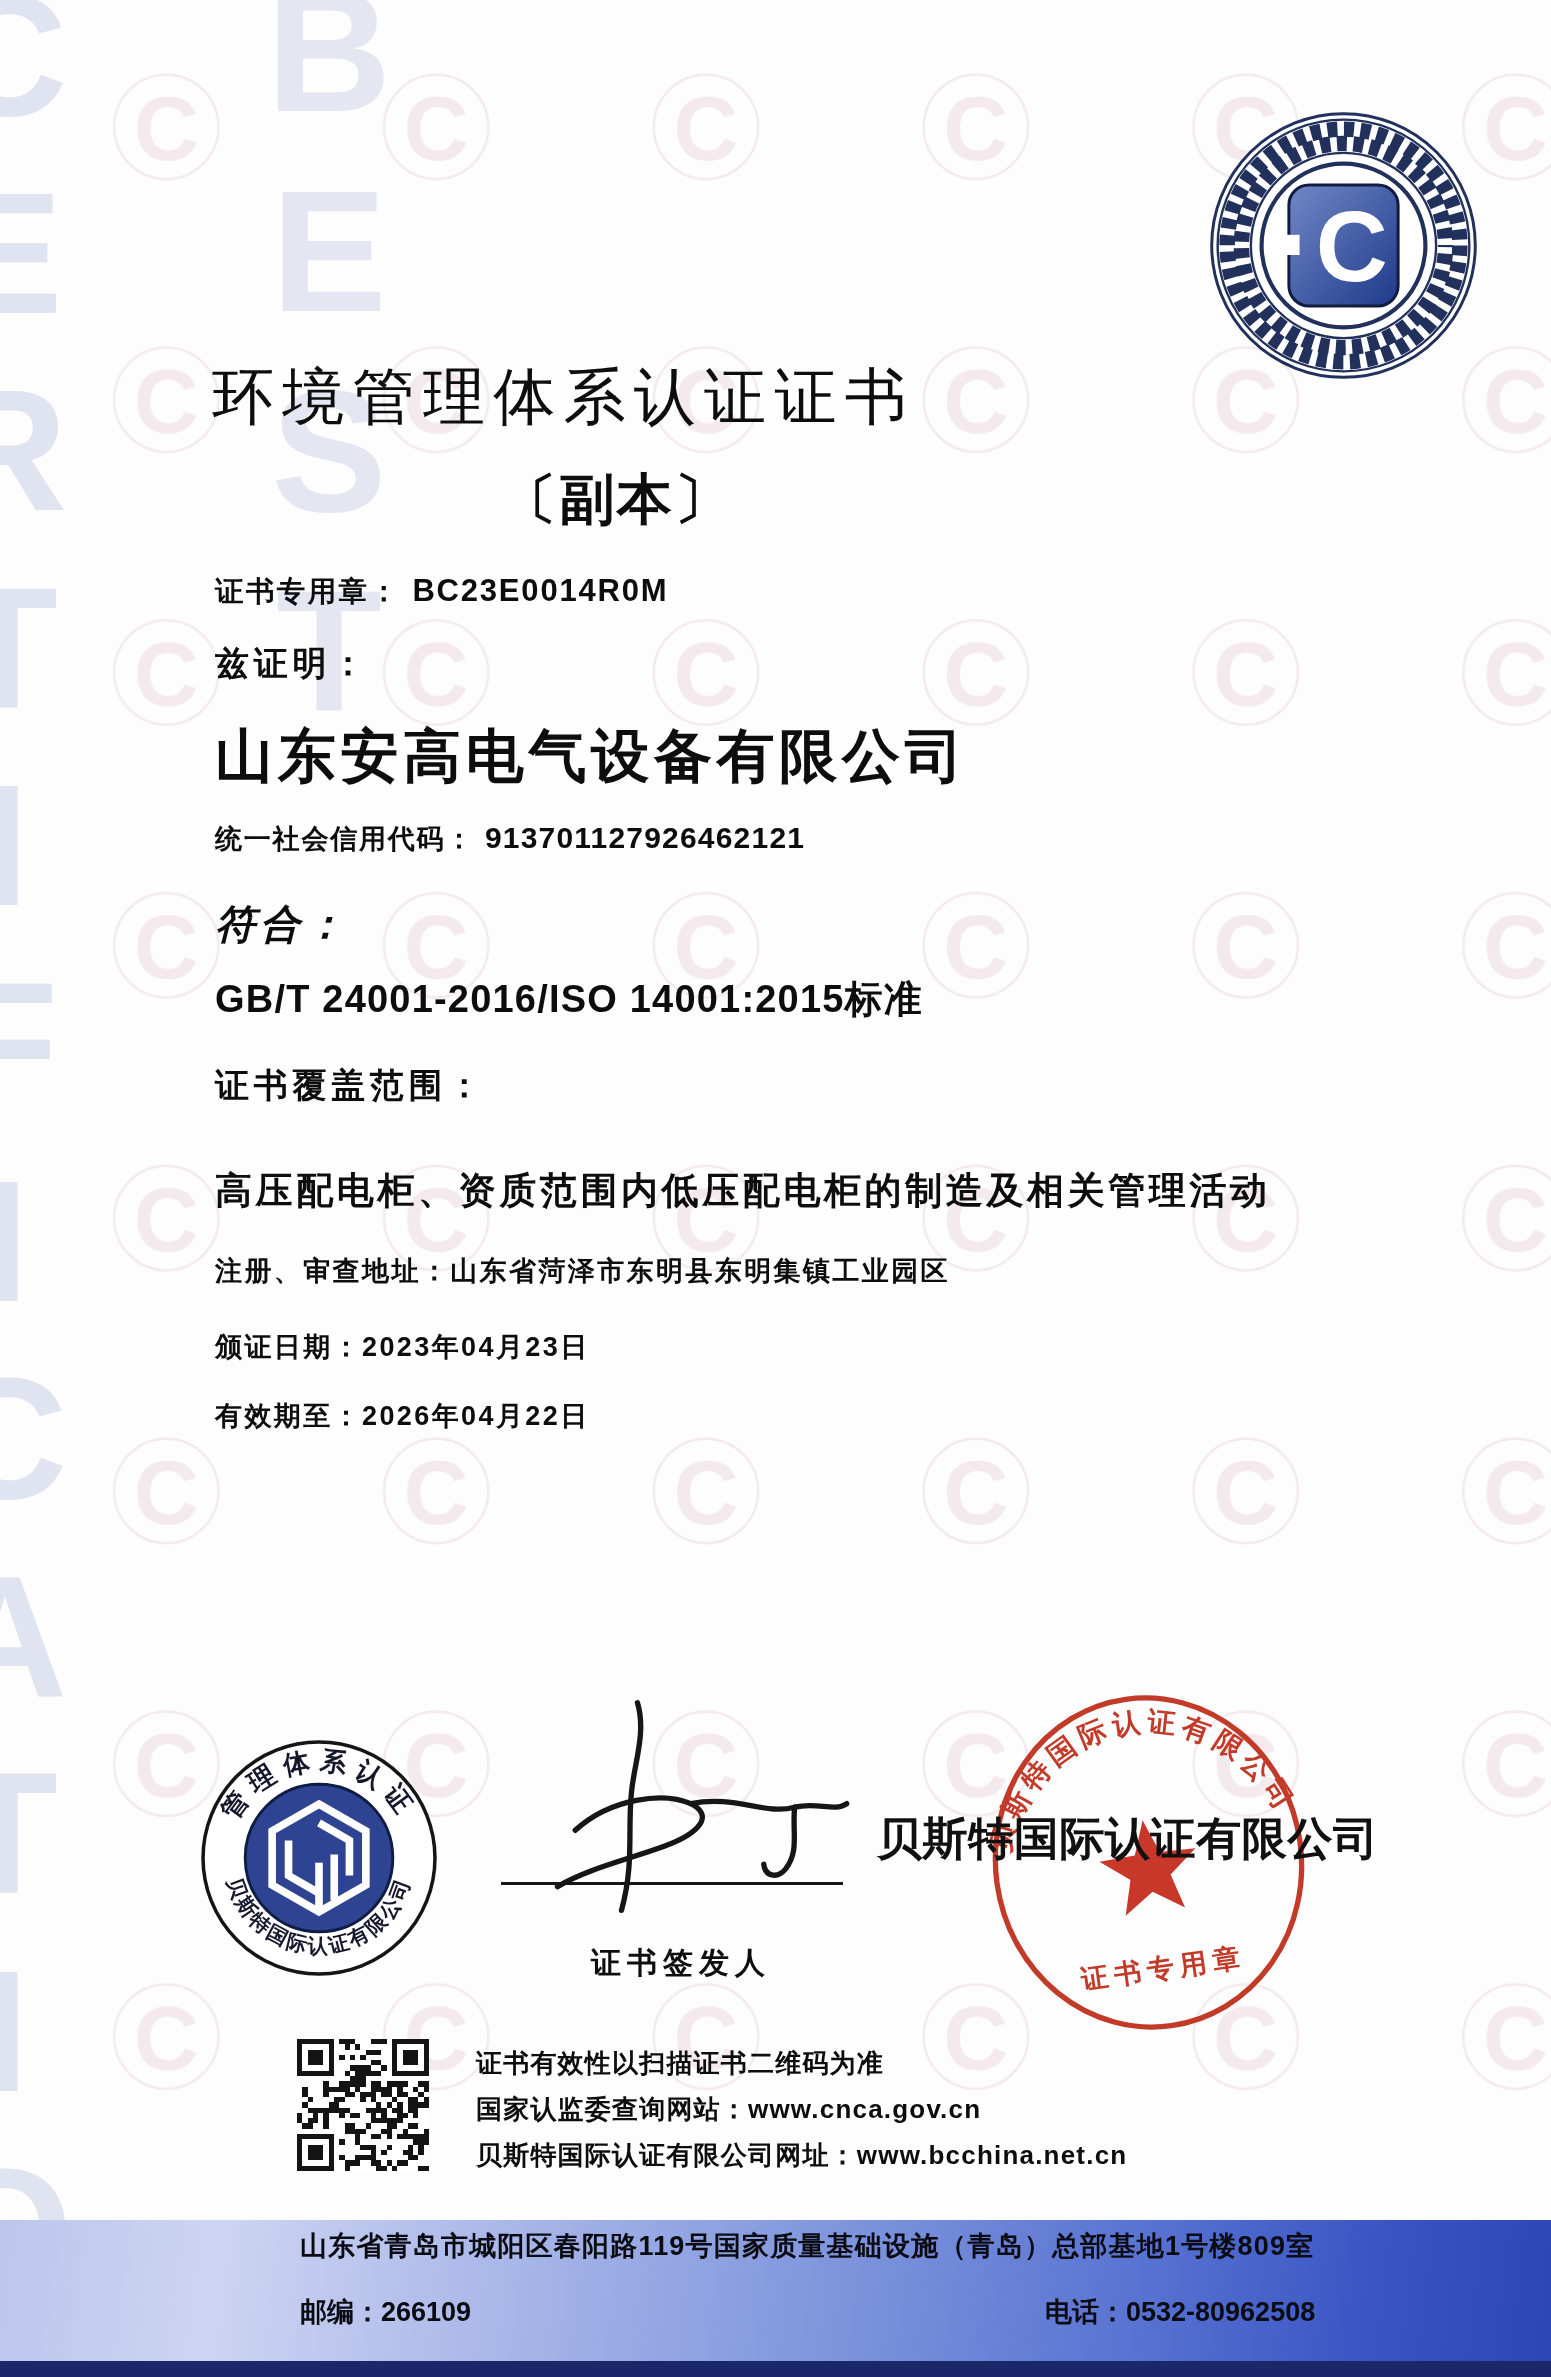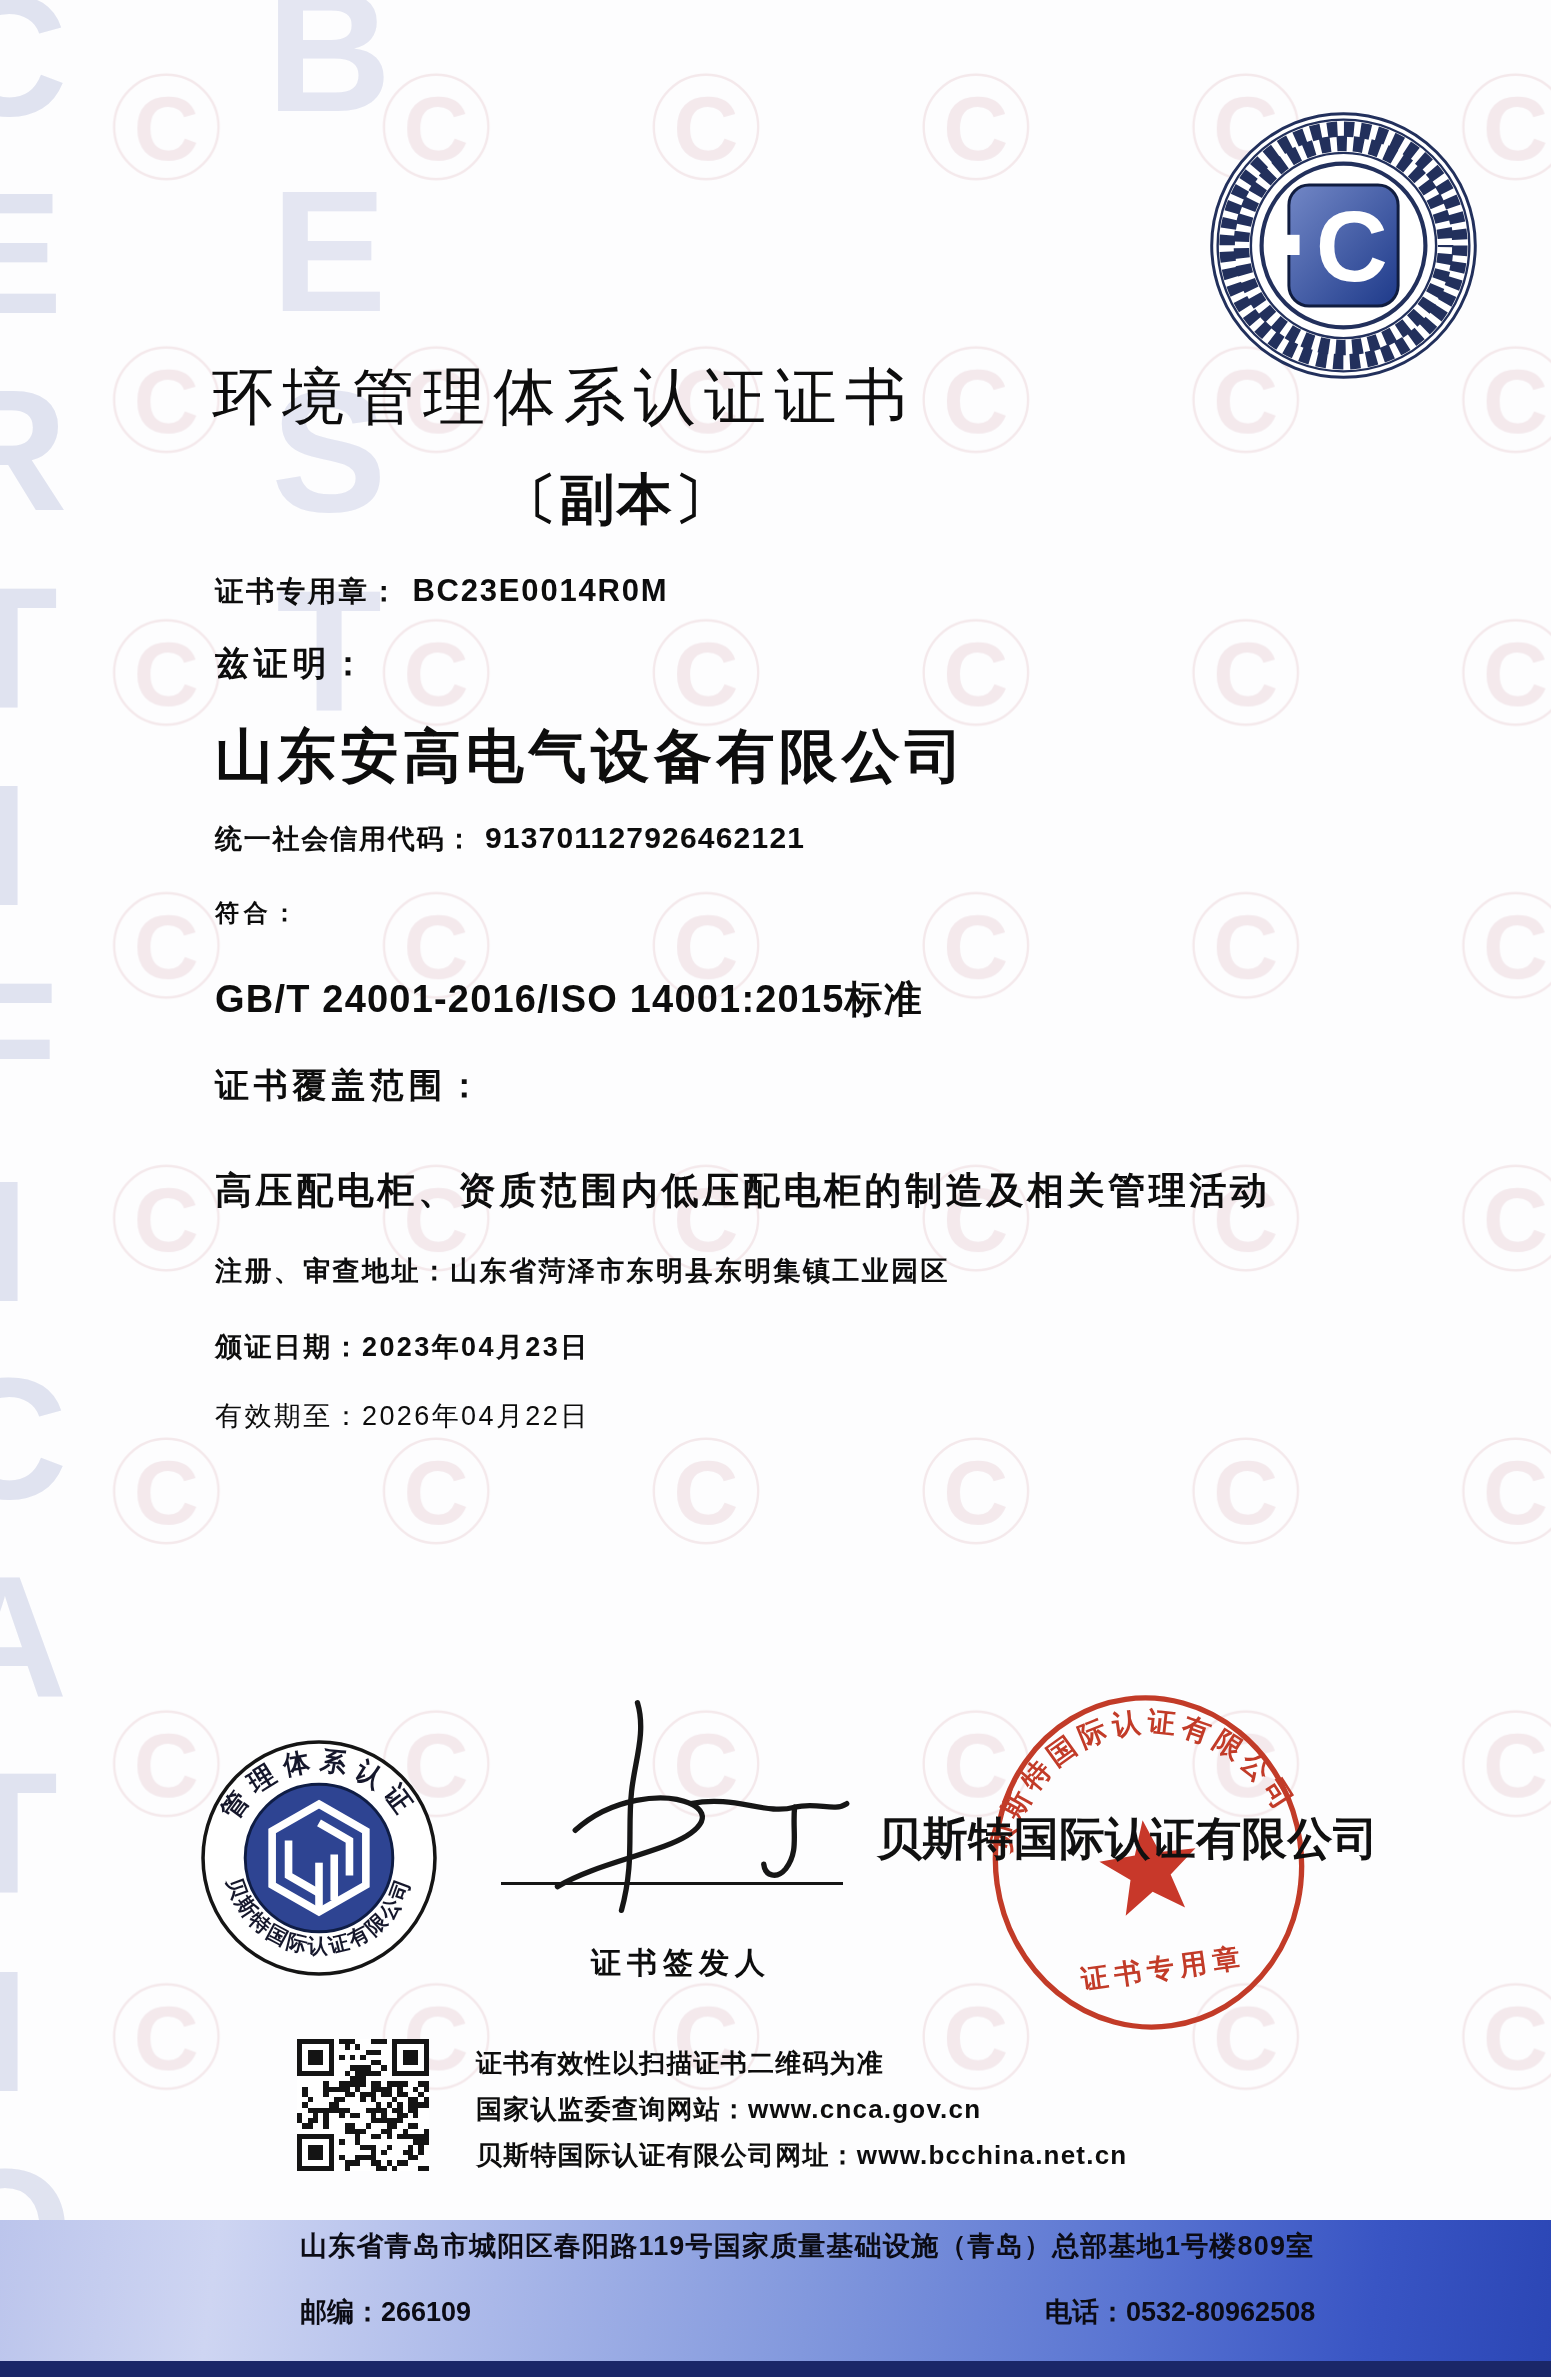--- a/index.html
+++ b/index.html
@@ -19,27 +19,27 @@
   .medallions{position:absolute; left:0; top:0; z-index:1;}
   .content{z-index:5;}
   .t-title {left:212px; top:355px;  font-size:62px; font-weight:400; letter-spacing:8.3px;}
   .t-copy  {left:502px; top:463px;  font-size:55px;  font-weight:700; letter-spacing:2.4px;}
   .t-certno{left:215px; top:573px;  font-size:28.5px;  font-weight:700; letter-spacing:2.4px;}
   .t-certno .val{font-size:31px; margin-left:12px; letter-spacing:1.8px;}
   .t-certify{left:215px; top:641px; font-size:34px; font-weight:700; letter-spacing:4.7px;}
   .t-company{left:215px; top:718px; font-size:58px; font-weight:800; letter-spacing:4.7px;}
   .t-credit {left:215px; top:821px; font-size:27px; font-weight:700; letter-spacing:1.8px;}
   .t-credit .val{font-size:30px; margin-left:10.7px; letter-spacing:1.2px;}
-  .t-conform{left:215px; top:897px; font-size:24px; font-weight:700; letter-spacing:4.7px;}
+  .t-conform{left:215px; top:897px; font-size:40px; font-weight:700; letter-spacing:4.7px;font-style:italic;}
   .t-standard{left:215px; top:974px; font-size:38px; font-weight:700; letter-spacing:1.2px;}
   .t-scopelabel{left:215px; top:1063px; font-size:34px; font-weight:700; letter-spacing:4.7px;}
   .t-scope {left:215px; top:1166px; font-size:37px; font-weight:700; letter-spacing:3.6px;}
   .t-address{left:215px; top:1253px; font-size:27px; font-weight:700; letter-spacing:2.4px;}
   .t-issue {left:215px; top:1329px; font-size:27px; font-weight:700; letter-spacing:2.4px;}
-  .t-valid {left:215px; top:1398px; font-size:27px; font-weight:400; letter-spacing:2.4px;}
+  .t-valid {left:215px; top:1398px; font-size:27px; font-weight:700; letter-spacing:2.4px;}
   .sig-line{left:501px; top:1882px; width:342px; height:3px; background:#161616; z-index:6;}
   .t-signer{left:555px; top:1943px; font-size:30px; font-weight:700; letter-spacing:6px; z-index:6;margin-left:36px;}
   .t-overprint{left:877px; top:1809px; font-size:45px; font-weight:800; letter-spacing:0.6px; color:#101010; z-index:8;}
   .verify-caption{font-size:26px; font-weight:700; letter-spacing:1.2px; z-index:6;}
   .footer-bar{
     left:0; top:2220px; width:1552px; height:158px; z-index:6;
     background:linear-gradient(97deg,#bcc5ec 0%,#ced5f2 14%,#aab8e9 32%,#8298dd 52%,#5a75d2 72%,#3955c4 88%,#2b46b5 100%);
   }
   .footer-strip{left:0; top:2361px; width:1552px; height:16px; background:#1a2768; z-index:7;}
   .f-line1{left:300px; top:2228px; font-size:27px; font-weight:700; letter-spacing:1.2px; color:#0b0b14; z-index:8;}

